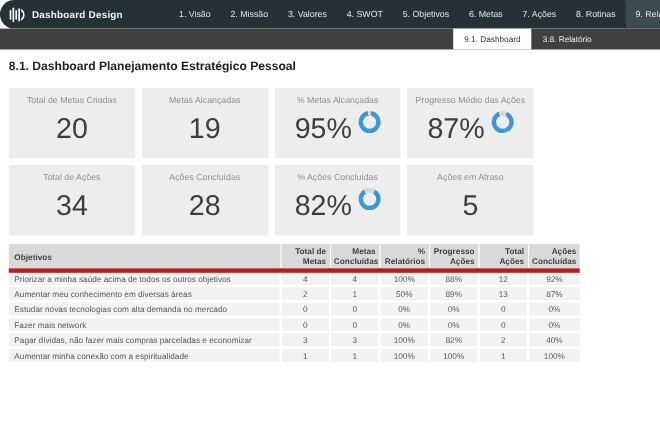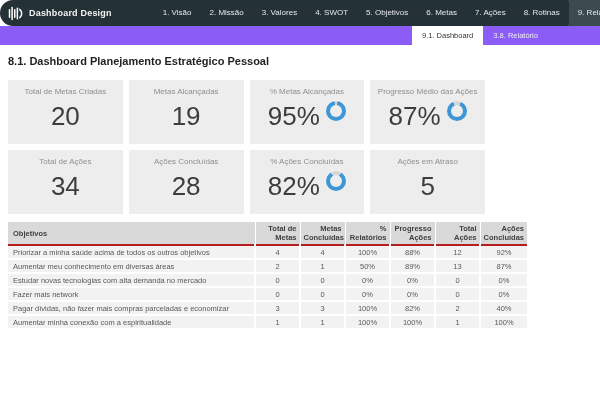--- a/index.html
+++ b/index.html
@@ -12,21 +12,21 @@
             background:#243137; display:flex; align-items:center; padding-left:8px;border-radius:13px; }
   .brand { display:flex; align-items:center; gap:6px; margin-right:42px; }
   .brand-text { color:#f2f2f2; font-size:9px; font-weight:bold; letter-spacing:.2px; white-space:nowrap; }
   .menu { display:flex; height:26px; }
   .nav-item { color:#e4e7e8; font-size:8px; line-height:26px; padding:0 9px;
               white-space:nowrap; cursor:pointer; }
   .nav-item.active { background:#3b4b50; }
 
   
   .subnav { position:absolute; top:26px; left:0; width:600px; height:19px;
-            background:#8b5cf6; display:flex; }
+            background:#404040; display:flex; }
   .subnav-spacer { width:412px; }
   .tab { font-size:7.5px; line-height:19px; padding:0 10px; white-space:nowrap; cursor:pointer; }
   .tab.active { background:#ffffff; color:#333; }
   .tab.inactive { color:#f0f0f0; }
 
   
   .page-title { position:absolute; top:55px; left:8px; font-size:11px; font-weight:bold;
                 color:#1f1f1f; }
 
   
@@ -42,21 +42,21 @@
   .donut-hole { position:absolute; left:4px; top:4px; width:12px; height:12px;
                 border-radius:50%; background:#ededed; }
 
   
   .obj-table { position:absolute; top:222px; left:8px; width:519px;
                border-collapse:collapse; table-layout:fixed; font-size:7.5px; }
   .obj-table thead th { background:#d9d9d9; color:#3f3f3f; font-weight:bold;
                         padding:2px 3px; height:18px; vertical-align:middle; text-align:right;
                         border-left:1px solid #fff; }
   .obj-table thead th:first-child { text-align:left; padding-left:5px; border-left:none; }
-  .obj-table thead tr { border-bottom:2px solid #b91c1c; }
+  .obj-table thead tr { border-bottom:4px solid #b91c1c; }
   .obj-table tbody td { background:#f2f2f2; color:#595959; height:14px;
                         padding:1px 3px; text-align:center; border-left:2px solid #fff;margin-top:42px; }
   .obj-table tbody td:first-child { text-align:left; padding-left:5px; border-left:none; }
   .obj-table tbody tr { border-bottom:2px solid #fff; }
 </style>
 </head>
 <body>
 
 <div class="stage">
 

